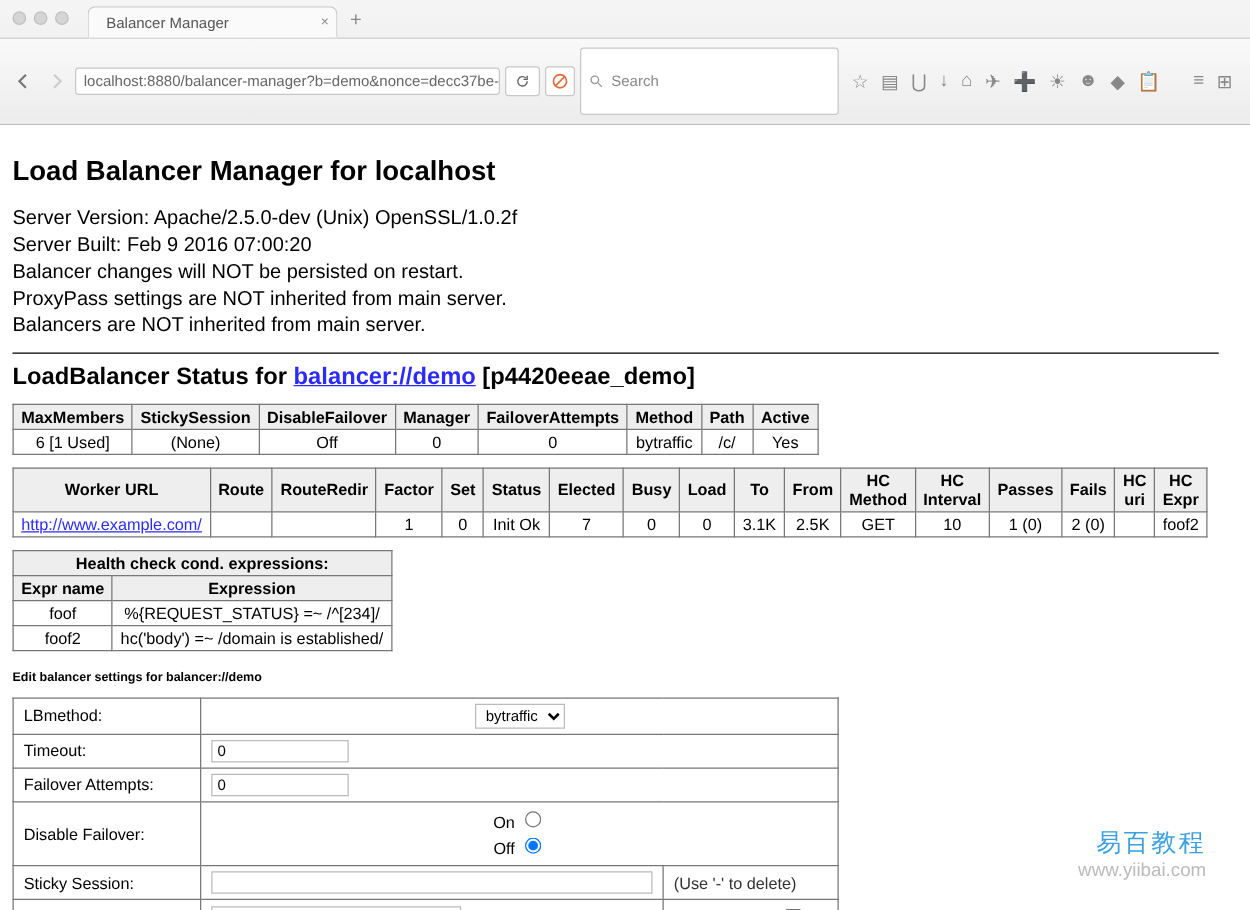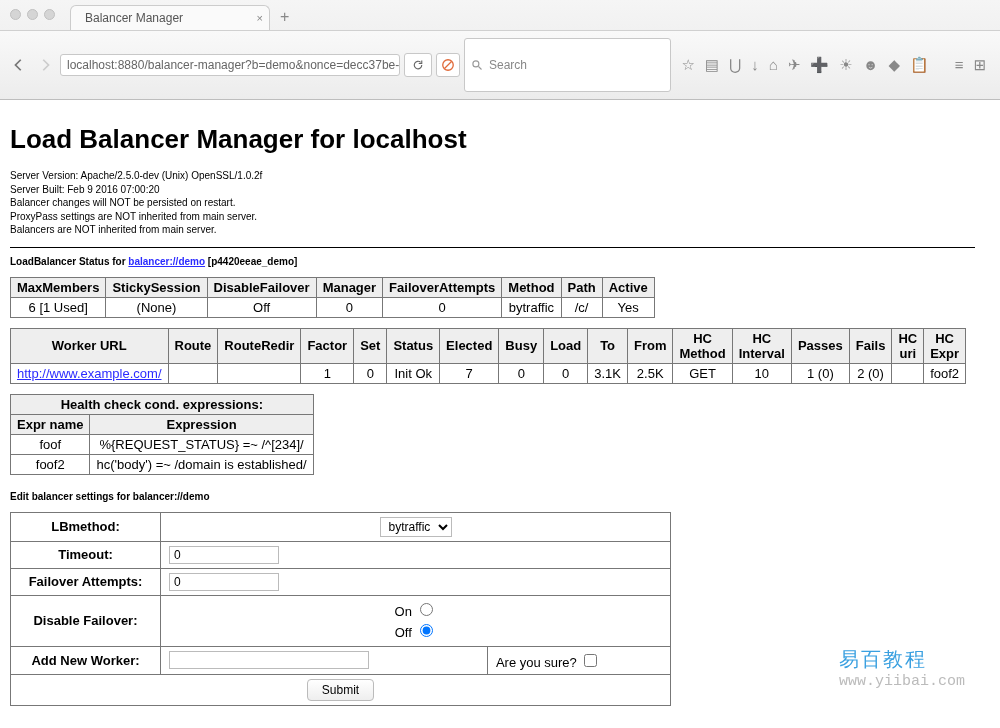--- a/index.html
+++ b/index.html
@@ -15,41 +15,41 @@
   .addr-bar { display:flex; align-items:center; gap:4px; padding:7px 8px; border-top:1px solid #d0d0d0; background:linear-gradient(#f9f9f9,#ececec); }
   .nav-btn { width:22px; height:22px; display:flex; align-items:center; justify-content:center; color:#777; }
   .url-box { flex:0 0 340px; display:flex; align-items:center; background:#fff; border:1px solid #c8c8c8; border-radius:3px; padding:3px 6px; font-size:12px; color:#666; white-space:nowrap; overflow:hidden; }
   .reload-box { width:28px; height:24px; border:1px solid #c8c8c8; border-radius:3px; background:#fff; display:flex; align-items:center; justify-content:center; color:#666; font-size:12px; }
   .ext-btn { width:24px; height:24px; border:1px solid #c8c8c8; border-radius:3px; background:#fff; display:flex; align-items:center; justify-content:center; color:#e06a3a; font-size:12px; }
   .search-box { flex:1; display:flex; align-items:center; background:#fff; border:1px solid #c8c8c8; border-radius:3px; padding:19px 6px; gap:6px; font-size:12px; color:#888; }
   .toolbar-icons { display:flex; gap:10px; padding:0 6px; color:#888; font-size:15px; }
   .toolbar-icons span { cursor:default; }
   
   .page { padding:10px 10px 30px 10px; max-width:985px; position:relative; }
-  h1 { font-size:26px; font-weight:bold; margin:14px 0 14px 0; }
-  .info-block { font-size:10px; line-height:1.35; }
+  h1 { font-size:22px; font-weight:bold; margin:14px 0 14px 0; }
+  .info-block { font-size:16px; line-height:1.35; }
   hr { border:none; border-top:1px solid #000; margin:10px 0 8px 0; }
-  .status-line { font-size:10px; font-weight:bold; margin:6px 0 10px 0; }
+  .status-line { font-size:19px; font-weight:bold; margin:6px 0 10px 0; }
   .status-line a { color:#2b2bff; text-decoration:underline; }
   table.data-tbl { border-collapse:collapse; margin:4px 16px 10px 0; }
   table.data-tbl th, table.data-tbl td { border:1px solid #777; padding:2px 6px; font-size:13px; text-align:center; }
   table.data-tbl th { background:#eee; font-weight:bold; }
   table.data-tbl td.left { text-align:right; }
   table.data-tbl a { color:#2b2bff; text-decoration:underline; }
   .hc-tbl th.span { background:#eee; }
   h3.edit-title { font-size:10px; font-weight:bold; margin:16px 0 10px 0; }
   table.form-tbl { border-collapse:collapse; }
   table.form-tbl td { border:1px solid #777; padding:4px 8px; font-size:13px; vertical-align:middle; }
-  table.form-tbl td.lab { text-align:center; width:150px;font-weight:bold; }
+  table.form-tbl td.lab { text-align:left; width:150px; }
   table.form-tbl select, table.form-tbl input[type=text], table.form-tbl input[type=number] { font-size:12px; border:1px solid #bbb; padding:1px 4px; background:#fff; }
   table.form-tbl input[type=number] { width:110px; }
   .radio-col { display:inline-block; text-align:right; line-height:1.4; }
   .submit-cell { text-align:center; padding:6px; }
   .submit-cell button { font-size:12px; padding:3px 14px; border:1px solid #bbb; background:linear-gradient(#fff,#eee); border-radius:4px; }
-  .watermark { position:absolute; right:20px; top:546px; pointer-events:none;font-family:Liberation Mono, monospace; }
+  .watermark { position:absolute; right:20px; top:561px; text-align:right; pointer-events:none; }
   .watermark .l1 { color:#3aa0e0; font-size:20px; letter-spacing:2px; font-weight:500; }
   .watermark .l2 { color:#bbb; font-size:15px; }
   .hint { color:#333; font-size:13px; padding-left:6px; }
 </style>
 </head>
 <body>
 
 <div class="browser-chrome" style="position:relative;">
   <div class="traffic-dots">
     <div class="dot"></div>
@@ -247,20 +247,27 @@
     <tr>
       <td class="lab">Disable Failover:</td>
       <td colspan="2" style="text-align:center;">
         <span class="radio-col">
           <span>On</span> <input type="radio" name="df" style=""><br>
           <span>Off</span> <input type="radio" name="df" checked="" style="">
         </span>
       </td>
     </tr>
     <tr>
+      <td class="lab">Sticky Session:</td>
+      <td style="width:370px;">
+        <input type="text" style="width: 100%;" value="">
+      </td>
+      <td class="hint">(Use '-' to delete)</td>
+    </tr>
+    <tr>
       <td class="lab">Add New Worker:</td>
       <td>
         <input type="text" style="width: 200px;" value="">
       </td>
       <td style="text-align:left;">
         <span>Are you sure?</span>
         <input type="checkbox" style="">
       </td>
     </tr>
     <tr>

